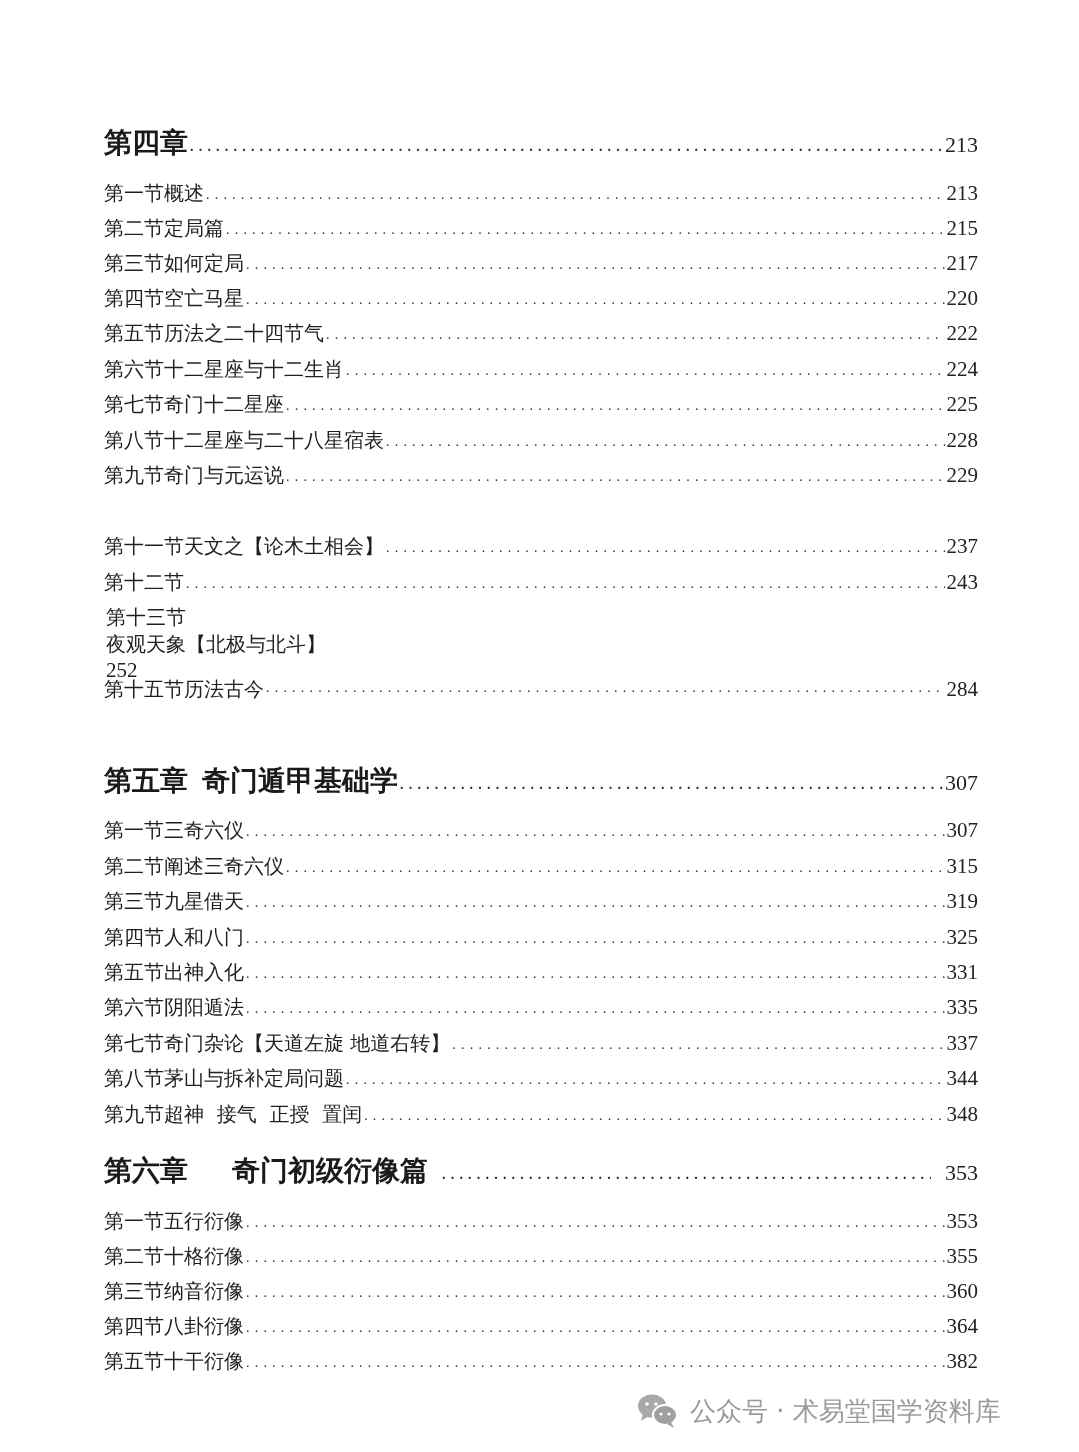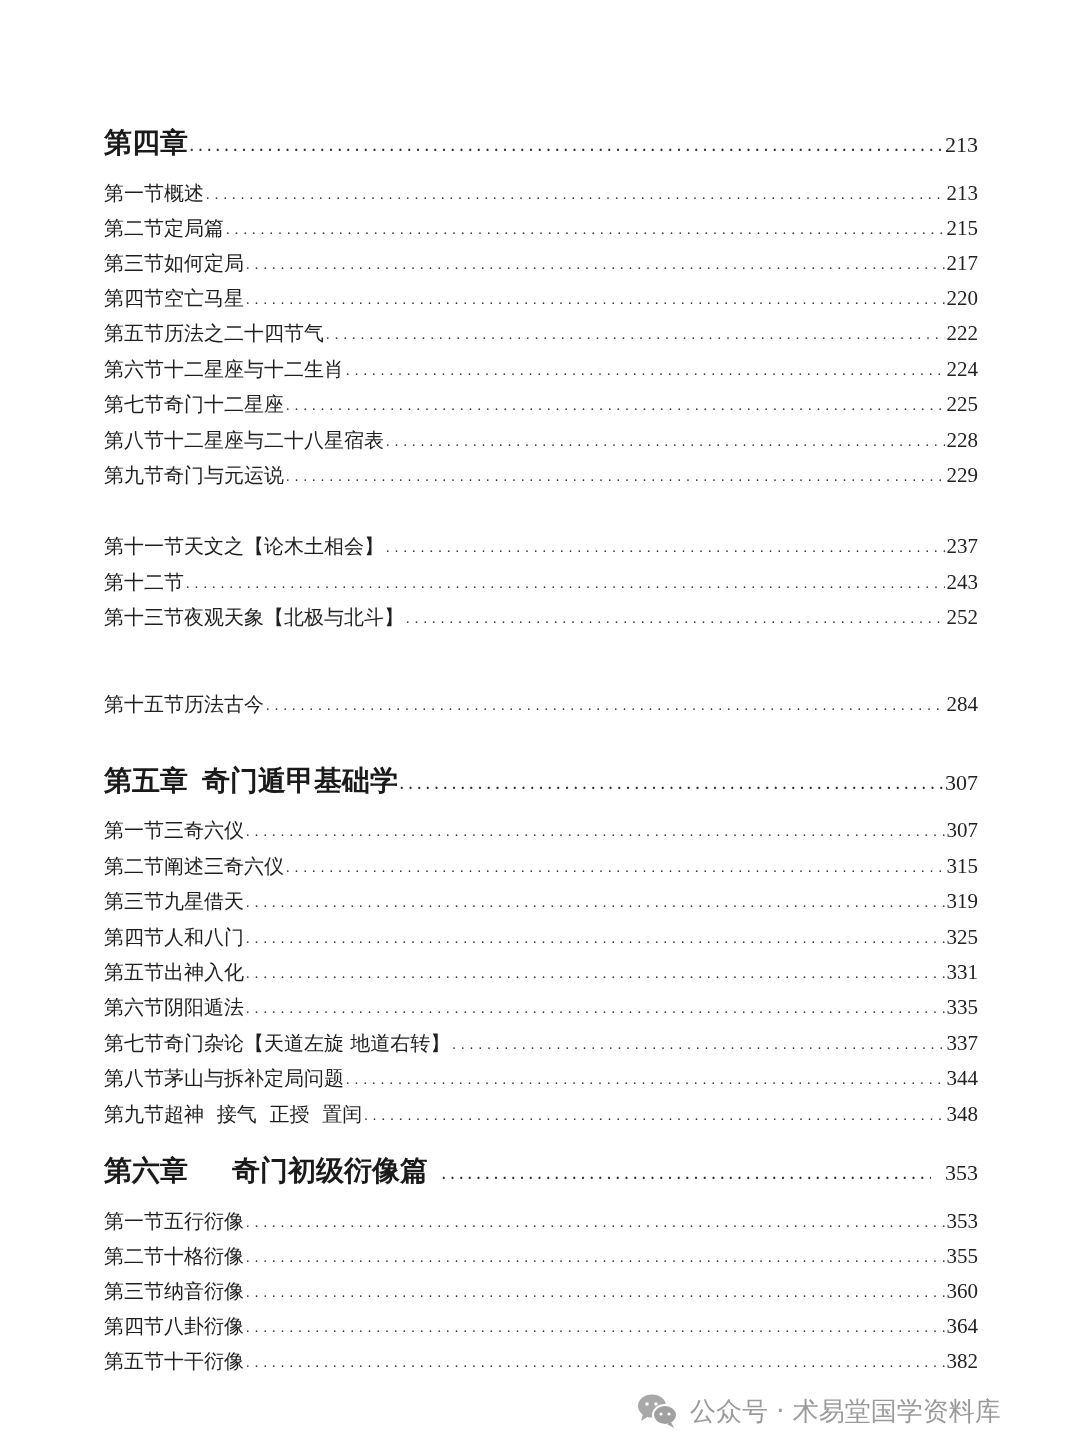--- a/index.html
+++ b/index.html
@@ -170,27 +170,27 @@
     <span class="sec-label">第十一节</span>
     <span>天文之【论木土相会】</span>
     <span class="leader"></span>
     <span class="page-num">237</span>
   </div>
   <div class="row section long" style="top:569px;justify-content:center;">
     <span class="sec-label">第十二节</span>
     <span class="leader"></span>
     <span class="page-num">243</span>
   </div>
-  <div class="row section long" style="top:604px;">
+  <div class="row section long" style="top:604px;flex-direction:column;">
     <span class="sec-label">第十三节</span>
     <span>夜观天象【北极与北斗】</span>
     <span class="leader"></span>
     <span class="page-num">252</span>
   </div>
-  <div class="row section long" style="top:691px;">
+  <div class="row section long" style="top:675px;align-items:center;">
     <span class="sec-label">第十五节</span>
     <span>历法古今</span>
     <span class="leader"></span>
     <span class="page-num">284</span>
   </div>
 
   <div class="row chapter tight" style="top:762px;">
     <span class="chap-label">第五章</span>
     <span class="chap-title">奇门遁甲基础学</span>
     <span class="leader"></span>

